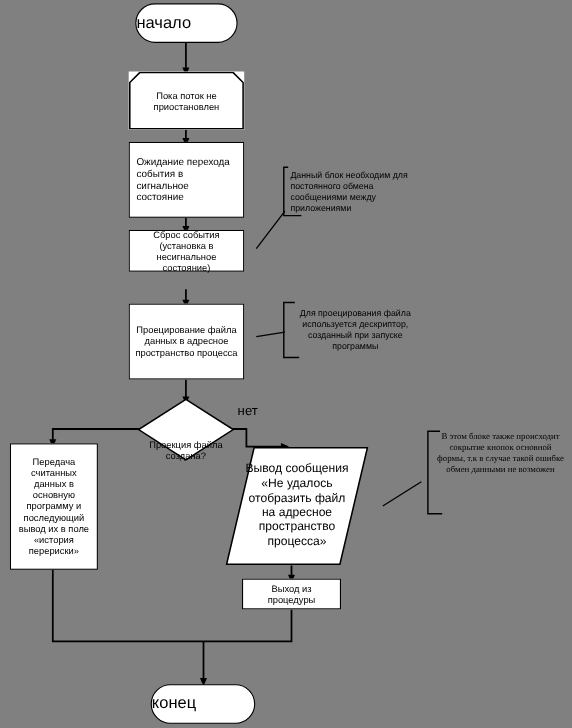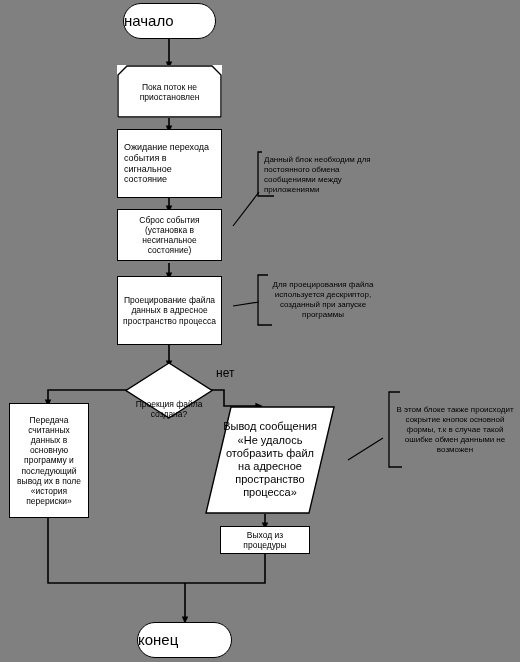--- a/index.html
+++ b/index.html
@@ -131,21 +131,21 @@
     <svg class="shape-bg" viewBox="0 0 105 53" preserveAspectRatio="none">
       <path d="M10,1 L95,1 L104,10 L104,52 L1,52 L1,10 Z" fill="#ffffff" stroke="#000" stroke-width="1.4"></path>
     </svg>
     <span class="inner">Пока поток не приостановлен</span>
   </div>
 
   <div class="node process process-left" style="left:117px;top:129px;width:105px;height:69px;padding:3px 6px;">
     <span class="cell">Ожидание перехода события в сигнальное состояние</span>
   </div>
 
-  <div class="node process" style="left:117px;top:209px;width:105px;height:52px;padding:18px 5px;">
+  <div class="node process" style="left:117px;top:209px;width:105px;height:38px;padding:18px 5px;">
     <span class="cell">Сброс события (установка в несигнальное состояние)</span>
   </div>
 
   <div class="node process" style="left:117px;top:276px;width:105px;height:69px;padding:3px 5px;">
     <span class="cell">Проецирование файла данных в адресное пространство процесса</span>
   </div>
 
   <div class="diamond-wrap" style="left:125px;top:362px;width:88px;height:57px;">
     <svg class="shape-bg" viewBox="0 0 88 57" preserveAspectRatio="none">
       <path d="M44,1 L87,28.5 L44,56 L1,28.5 Z" fill="#ffffff" stroke="#000" stroke-width="1.4"></path>
@@ -176,17 +176,17 @@
   </div>
 
   <div class="note left-align" style="left:258px;top:152px;width:126px;height:46px;display:flex;align-items:center;">
     <span class="txt">Данный блок необходим для постоянного обмена сообщениями между приложениями</span>
   </div>
 
   <div class="note" style="left:258px;top:275px;width:126px;height:50px;display:flex;align-items:center;">
     <span class="txt">Для проецирования файла используется дескриптор, созданный при запуске программы</span>
   </div>
 
-  <div class="note" style="left:389px;top:392px;width:128px;height:75px;display:flex;align-items:center;">
+  <div class="note" style="left:389px;top:392px;width:128px;height:75px;display:flex;font-family:Liberation Serif, serif;">
     <span class="txt">В этом блоке также происходит сокрытие кнопок основной формы, т.к в случае такой ошибке обмен данными не возможен</span>
   </div>
 
 </div>
 
 </body></html>

